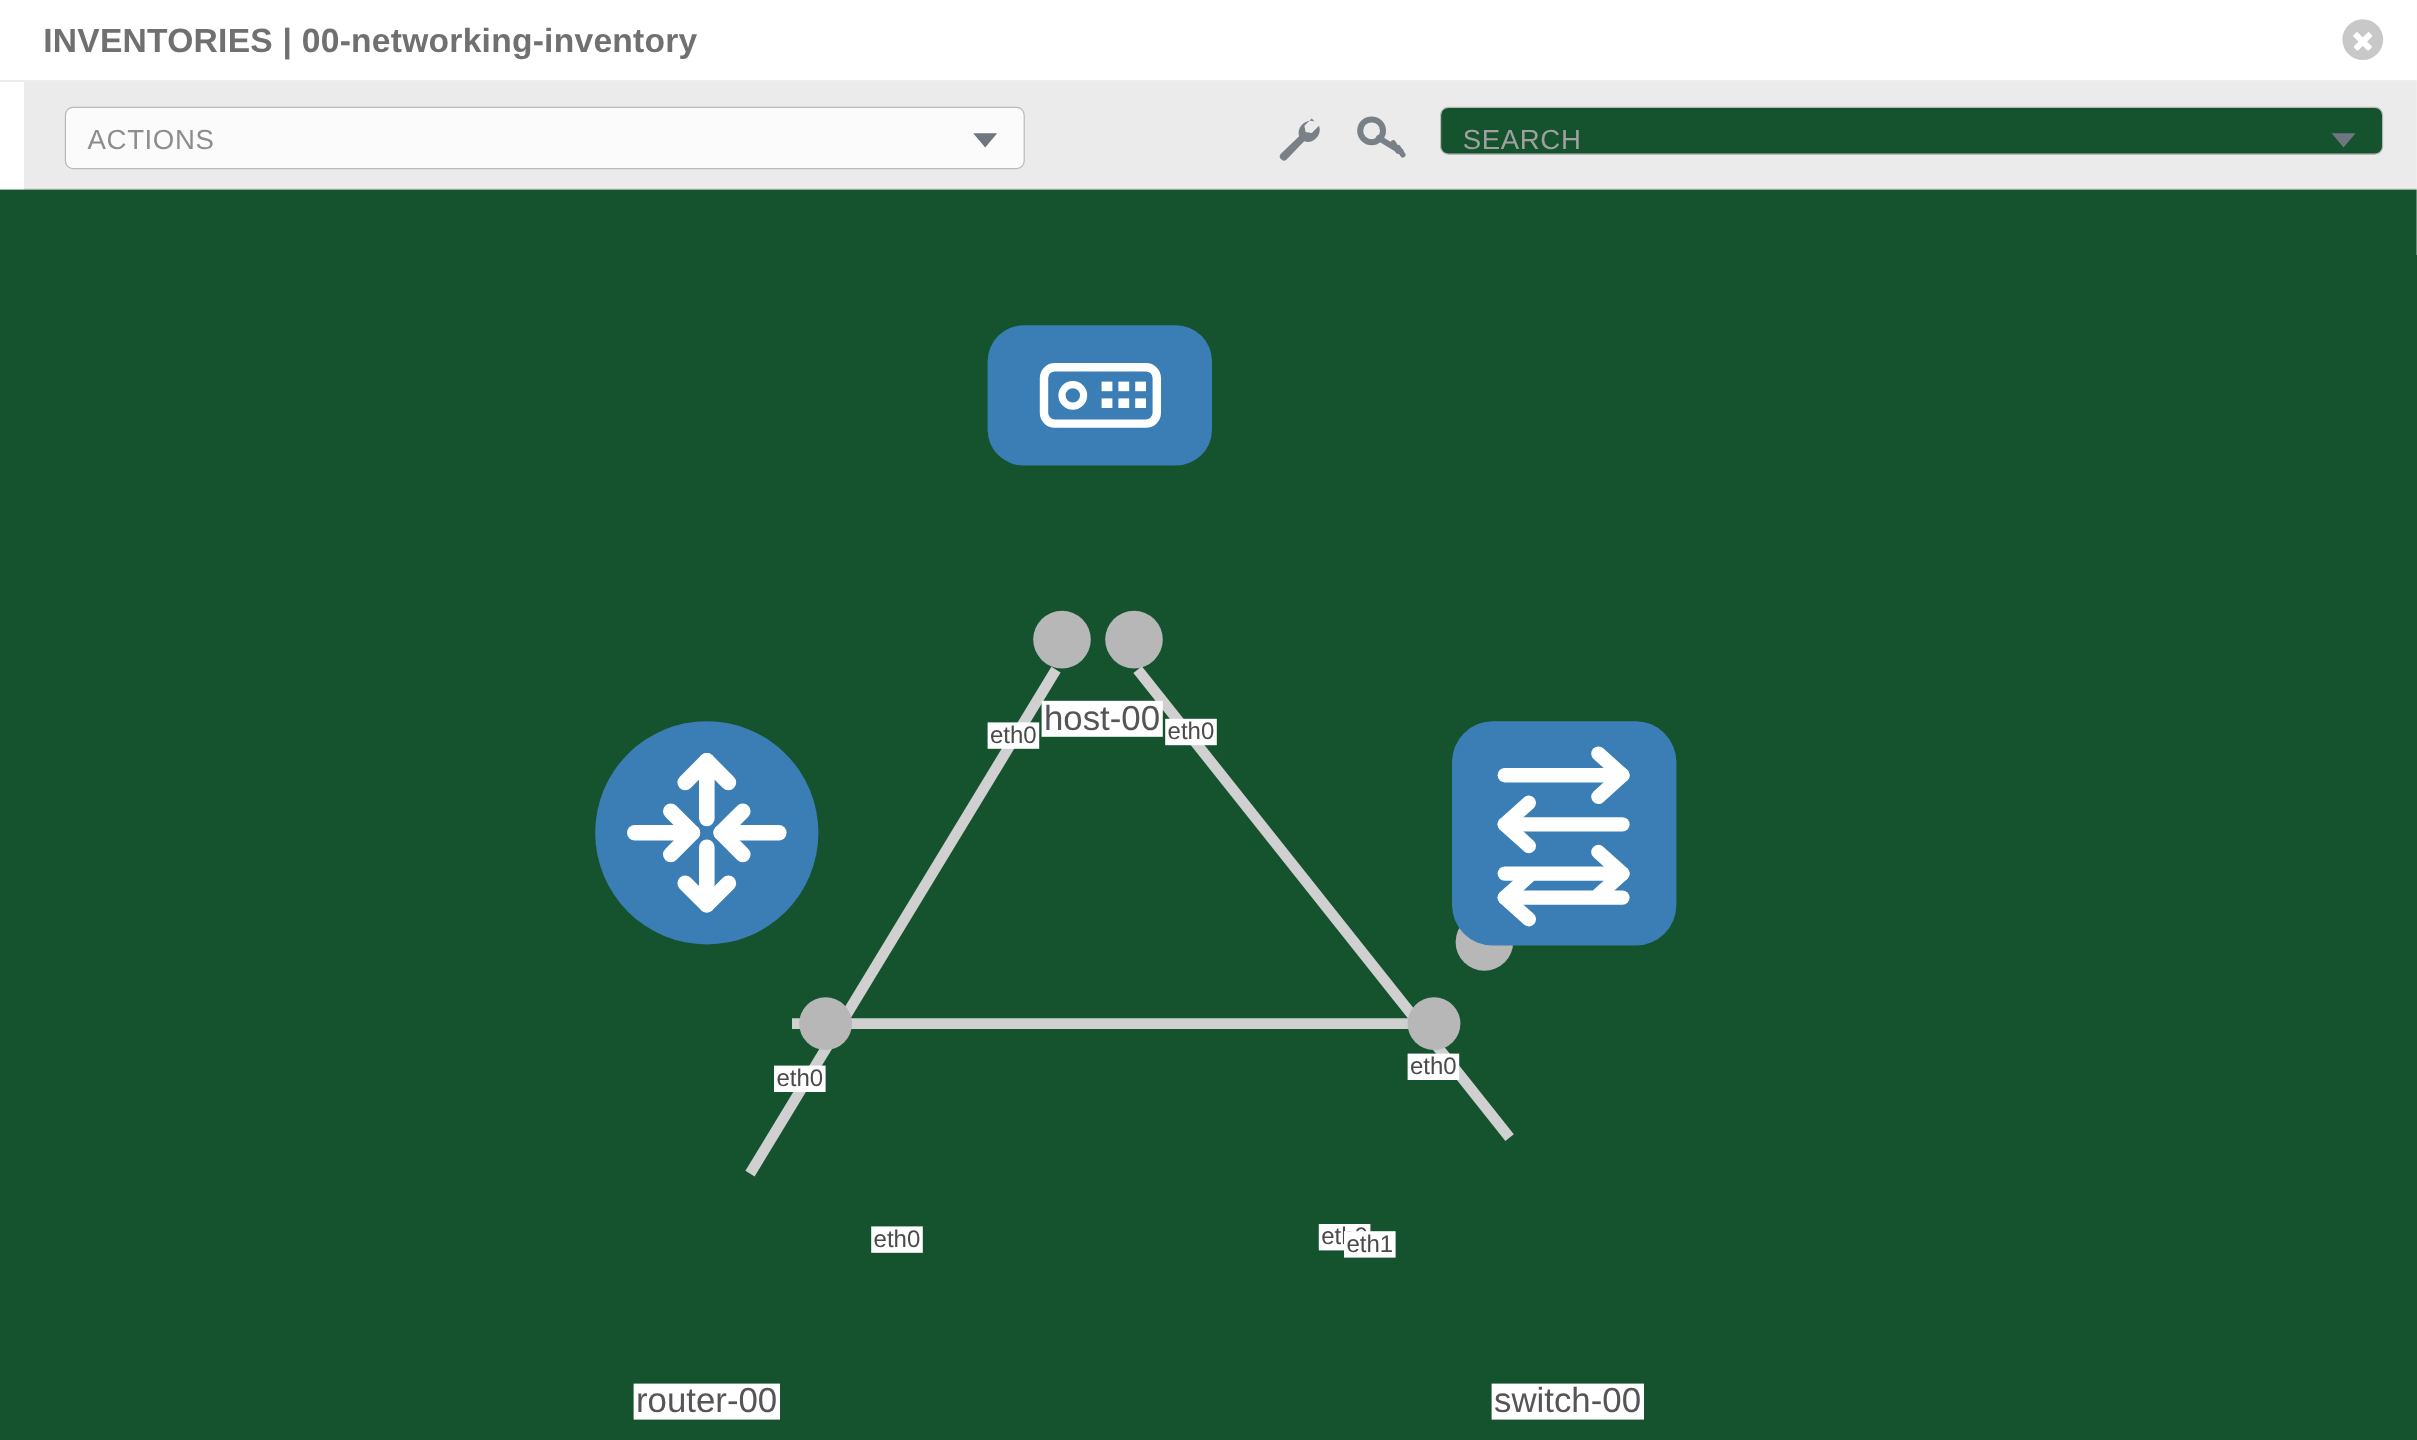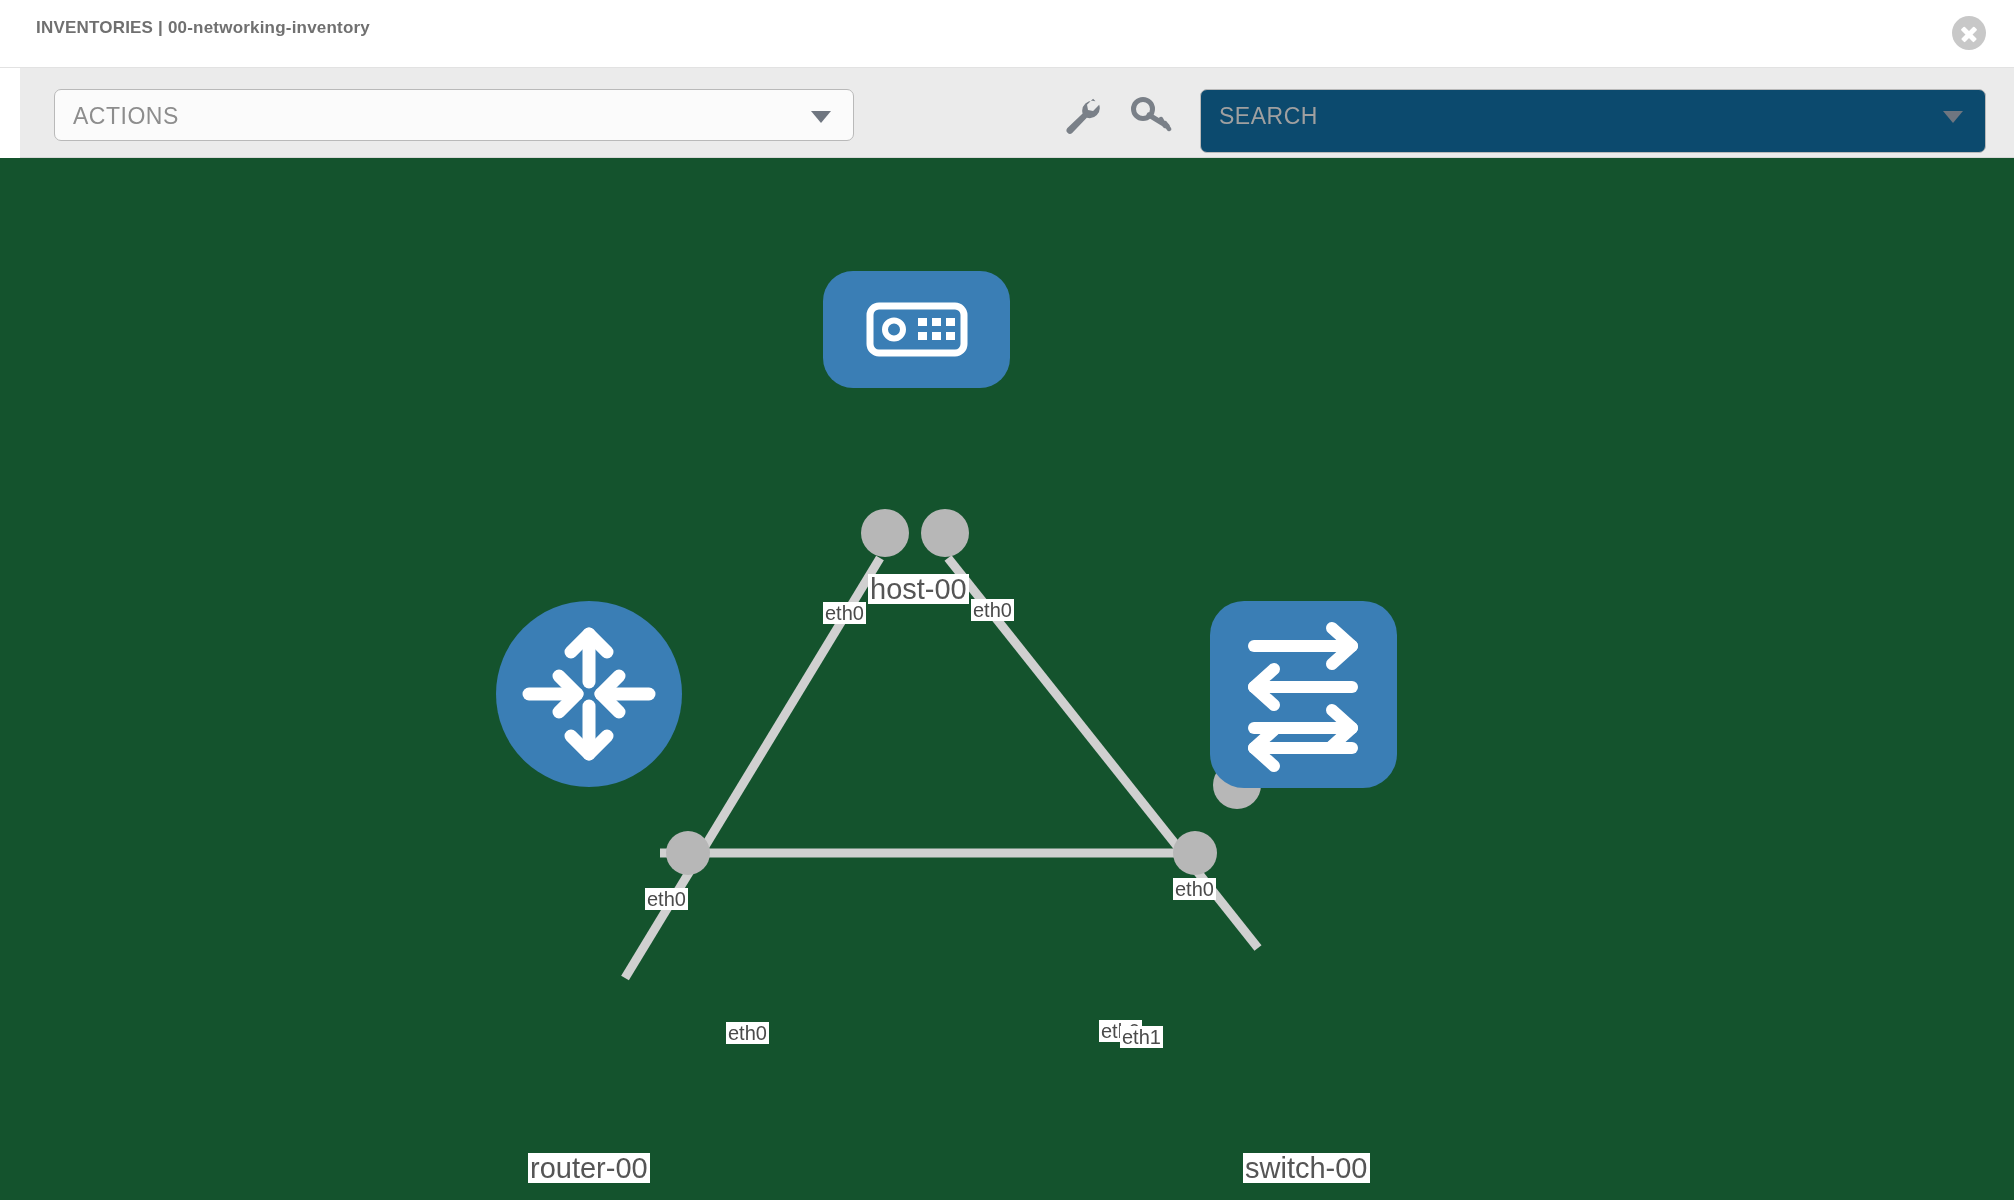--- a/index.html
+++ b/index.html
@@ -26,21 +26,21 @@
     width: 2014px;
     height: 68px;
     background: #ffffff;
     border-bottom: 1px solid #e2e2e2;
     box-sizing: border-box;
   }
   .header-title {
     position: absolute;
     left: 36px;
     top: 18px;
-    font-size: 17px;
+    font-size: 28px;
     font-weight: bold;
     color: #707070;
     letter-spacing: 0.2px;
     white-space: nowrap;
   }
   .close-btn {
     position: absolute;
     right: 28px;
     top: 16px;
     width: 34px;
@@ -110,22 +110,22 @@
     cursor: pointer;
   }
   .wrench-icon { left: 1040px; }
   .key-icon    { left: 1108px; }
 
   .search-box {
     position: absolute;
     left: 1180px;
     top: 21px;
     width: 786px;
-    height: 64px;
-    background: #0c4a6e;
+    height: 40px;
+    background: #14532d;
     border: 1px solid #b9b9b9;
     border-radius: 7px;
     box-sizing: border-box;
   }
   .search-box .placeholder {
     position: absolute;
     left: 18px;
     top: 13px;
     font-size: 23px;
     color: #a0a0a0;
@@ -280,18 +280,18 @@
     </svg>
 
     <div class="edge-label" style="left:823px; top:444px;">eth0</div>
     <div class="edge-label" style="left:971px; top:441px;">eth0</div>
     <div class="edge-label" style="left:645px; top:730px;">eth0</div>
     <div class="edge-label" style="left:1173px; top:720px;">eth0</div>
     <div class="edge-label" style="left:1099px; top:862px;">eth0</div>
     <div class="edge-label" style="left:1120px; top:868px;">eth1</div>
     <div class="edge-label" style="left:726px; top:864px;">eth0</div>
 
-    <div class="node-label" style="left:868px; top:416px;">host-00</div>
+    <div class="node-label" style="left:868px; top:426px;">host-00</div>
     <div class="node-label" style="left:528px; top:995px;">router-00</div>
     <div class="node-label" style="left:1243px; top:995px;">switch-00</div>
 
   </div>
 </div>
 
 </body></html>

